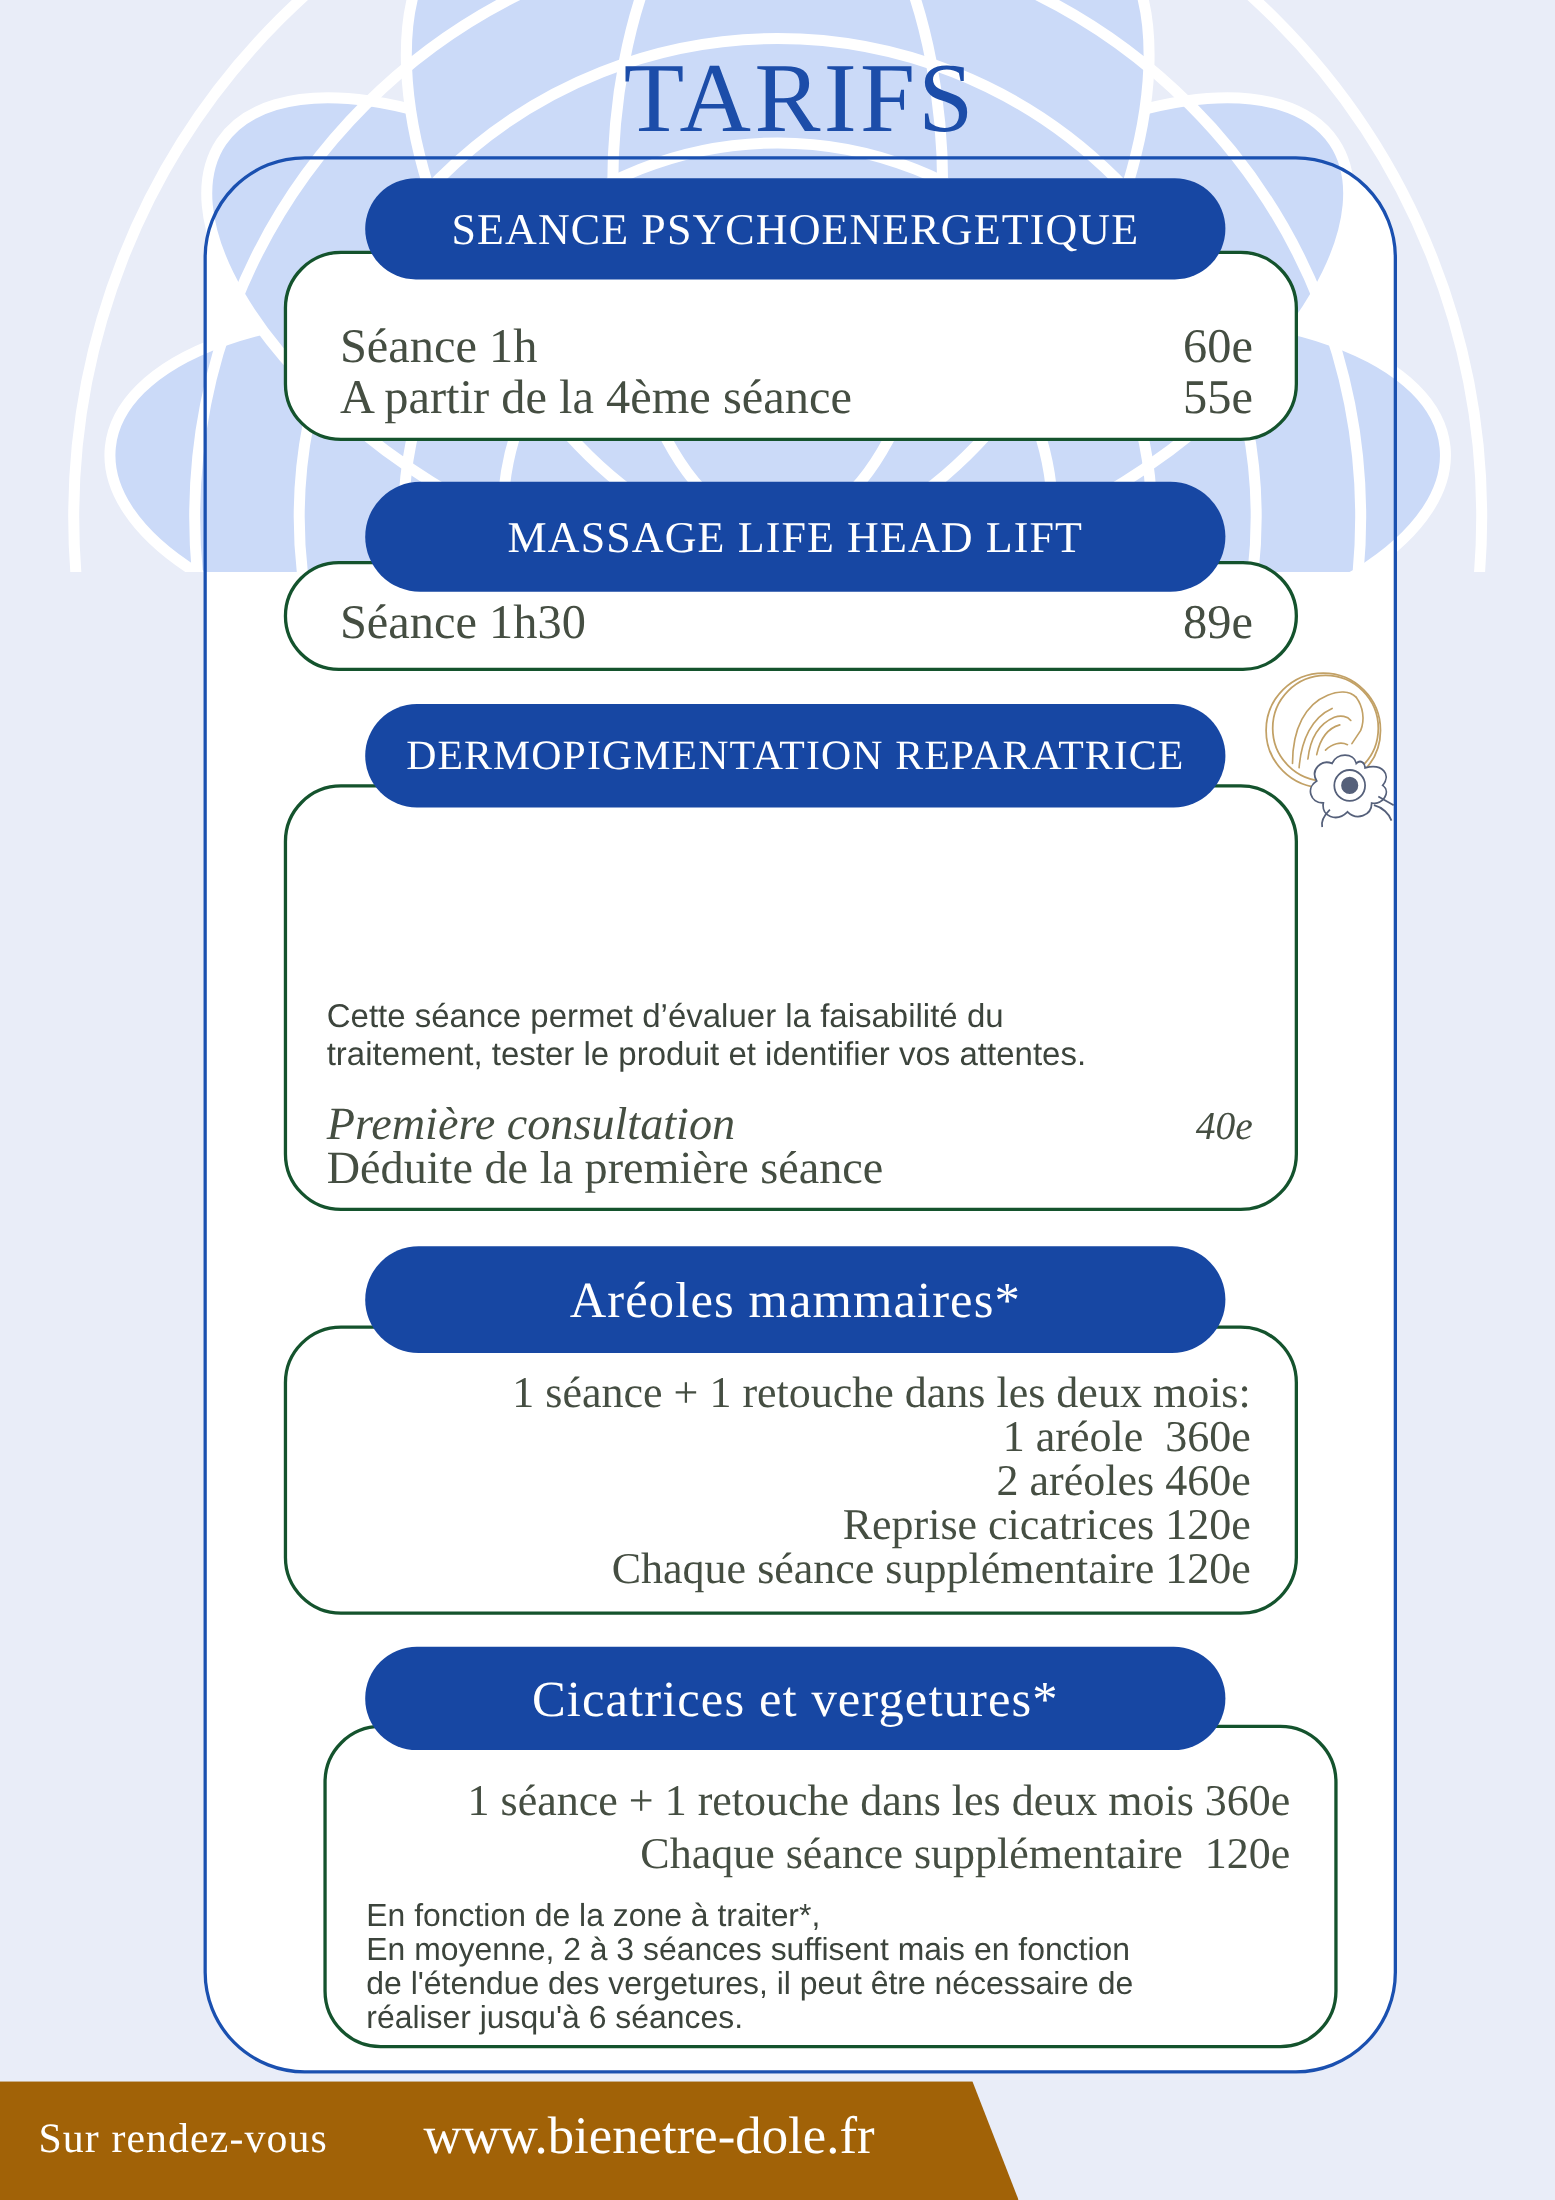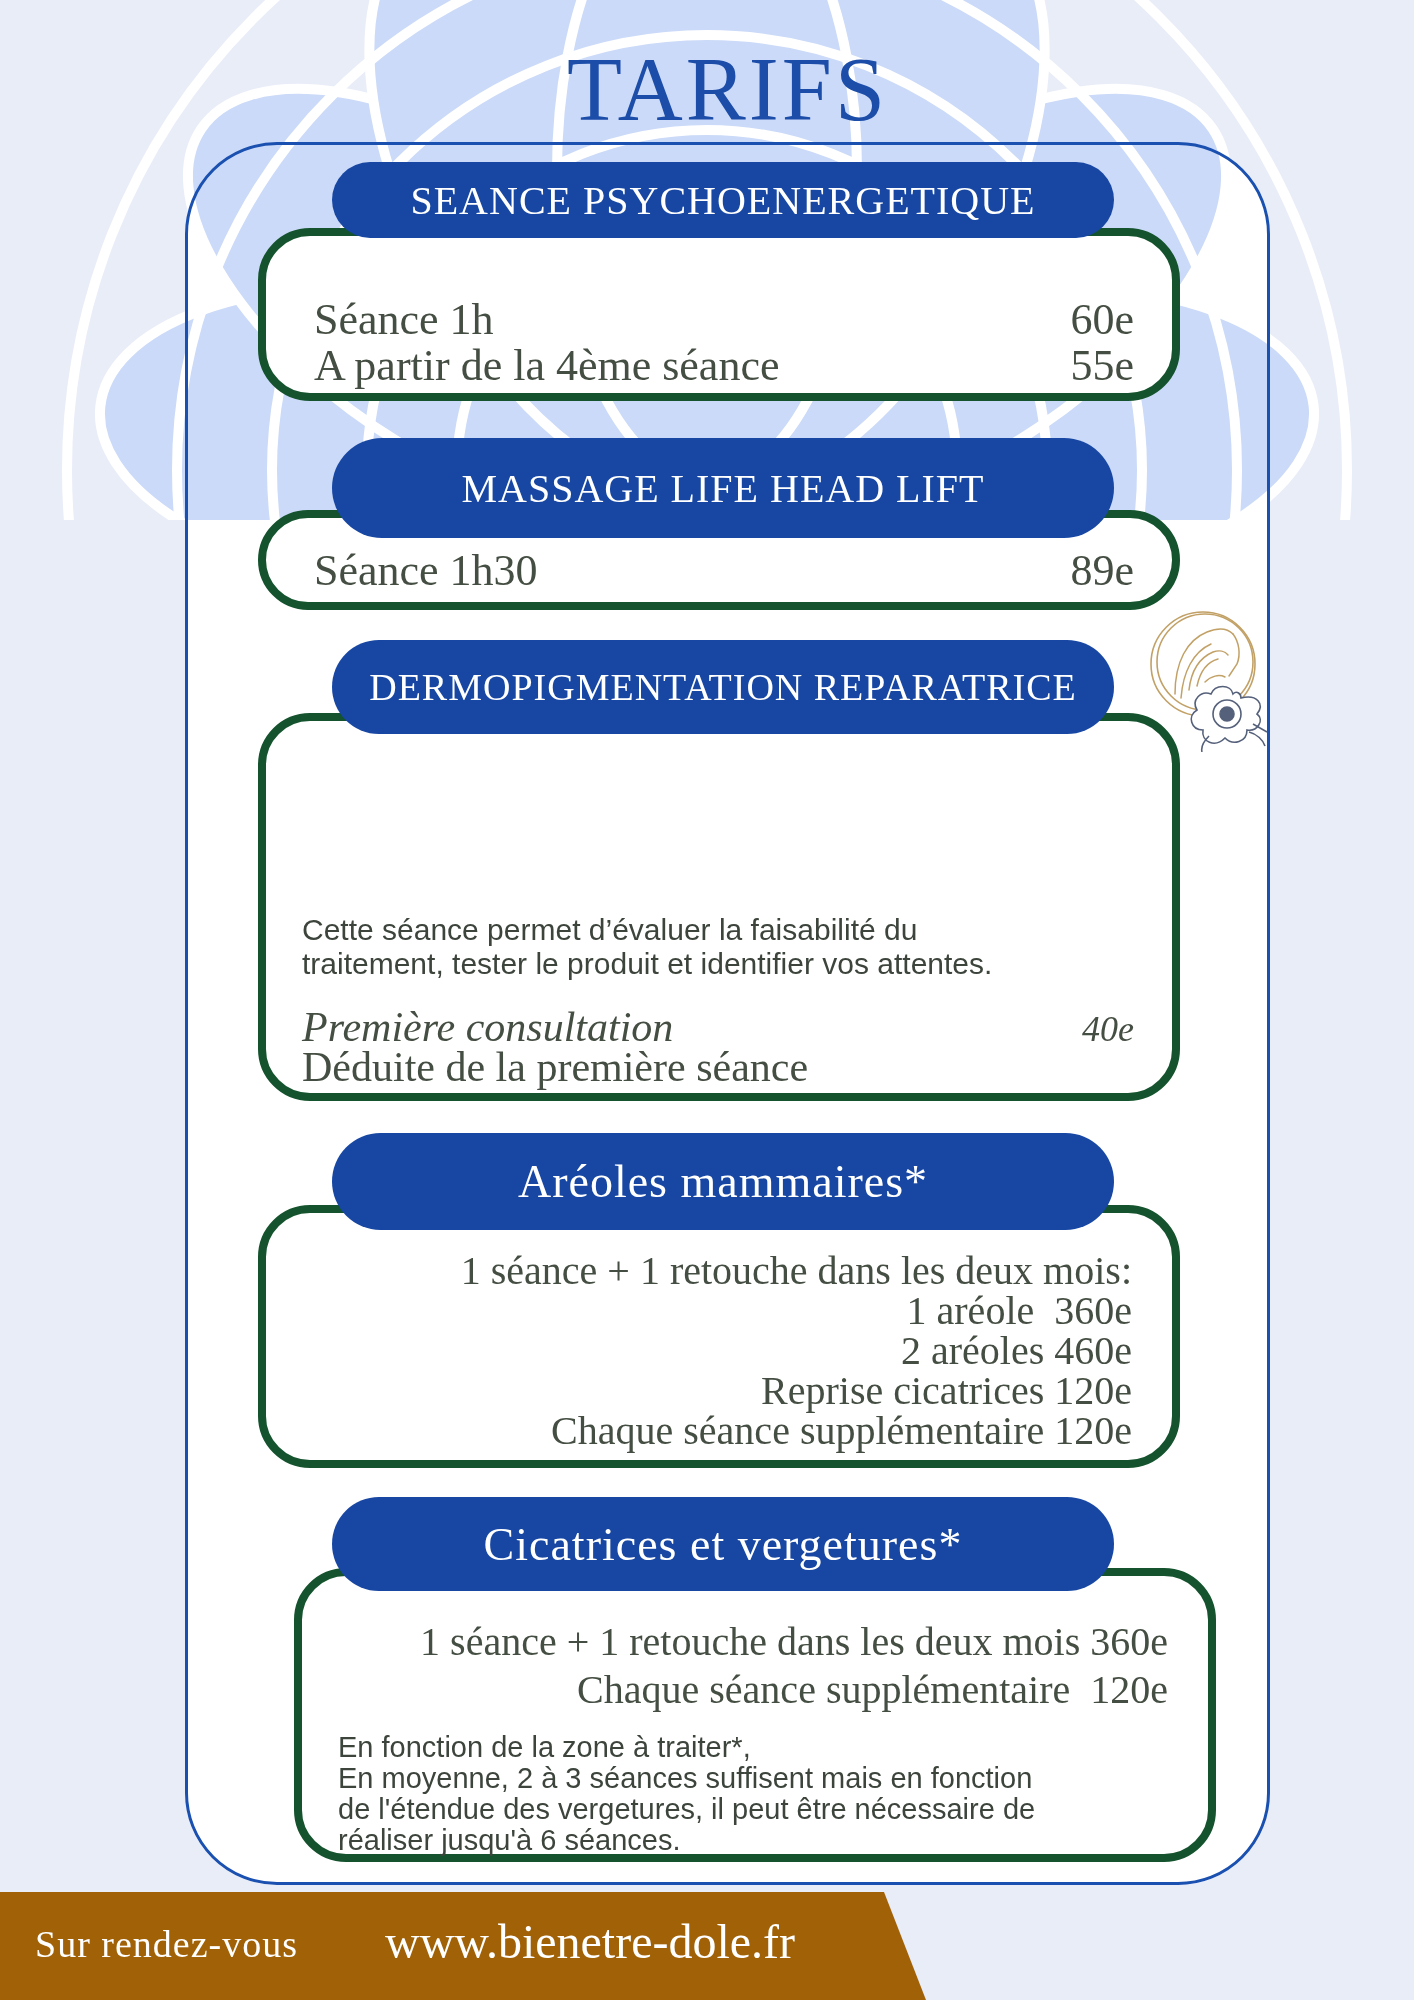--- a/index.html
+++ b/index.html
@@ -21,21 +21,21 @@
     border:3px solid #1a50b0;border-radius:92px;z-index:3;
     box-sizing:border-box;background:transparent;
   }
   .pill{
     left:332px;width:782px;background:#1747a3;border-radius:60px;
     color:#ffffff;display:flex;align-items:center;justify-content:center;
     z-index:5;letter-spacing:1px;text-align:center;
   }
   .pill.upper{font-size:40px;}
   .box{
-    left:258px;width:922px;background:#ffffff;border:8px solid #14532d;
+    left:258px;width:922px;background:#ffffff;border:3px solid #14532d;
     border-radius:52px;z-index:4;box-sizing:border-box;
   }
   .rowline{
     position:absolute;left:48px;right:38px;display:flex;
     justify-content:space-between;align-items:baseline;
     color:#454e42;
   }
   .rowline .lbl{font-size:44px;}
   .rowline .prc{font-size:44px;}
   .sans{
@@ -79,21 +79,21 @@
     <circle cx="707" cy="470" r="435"></circle>
     <circle cx="707" cy="470" r="530"></circle>
     <circle cx="707" cy="470" r="640"></circle>
   </g>
 </svg>
 
 <div class="abs outer-border"></div>
 
 <div id="title" class="abs">TARIFS</div>
 
-<div class="abs pill upper" style="top:162px;height:76px;">
+<div class="abs pill upper" style="top:162px;height:92px;">
   <span>SEANCE PSYCHOENERGETIQUE</span>
 </div>
 <div class="abs box" style="top:228px;height:173px;">
   <div class="rowline" style="top:58px;">
     <span class="lbl">Séance 1h</span>
     <span class="prc">60e</span>
   </div>
   <div class="rowline" style="top:104px;">
     <span class="lbl">A partir de la 4ème séance</span>
     <span class="prc">55e</span>

